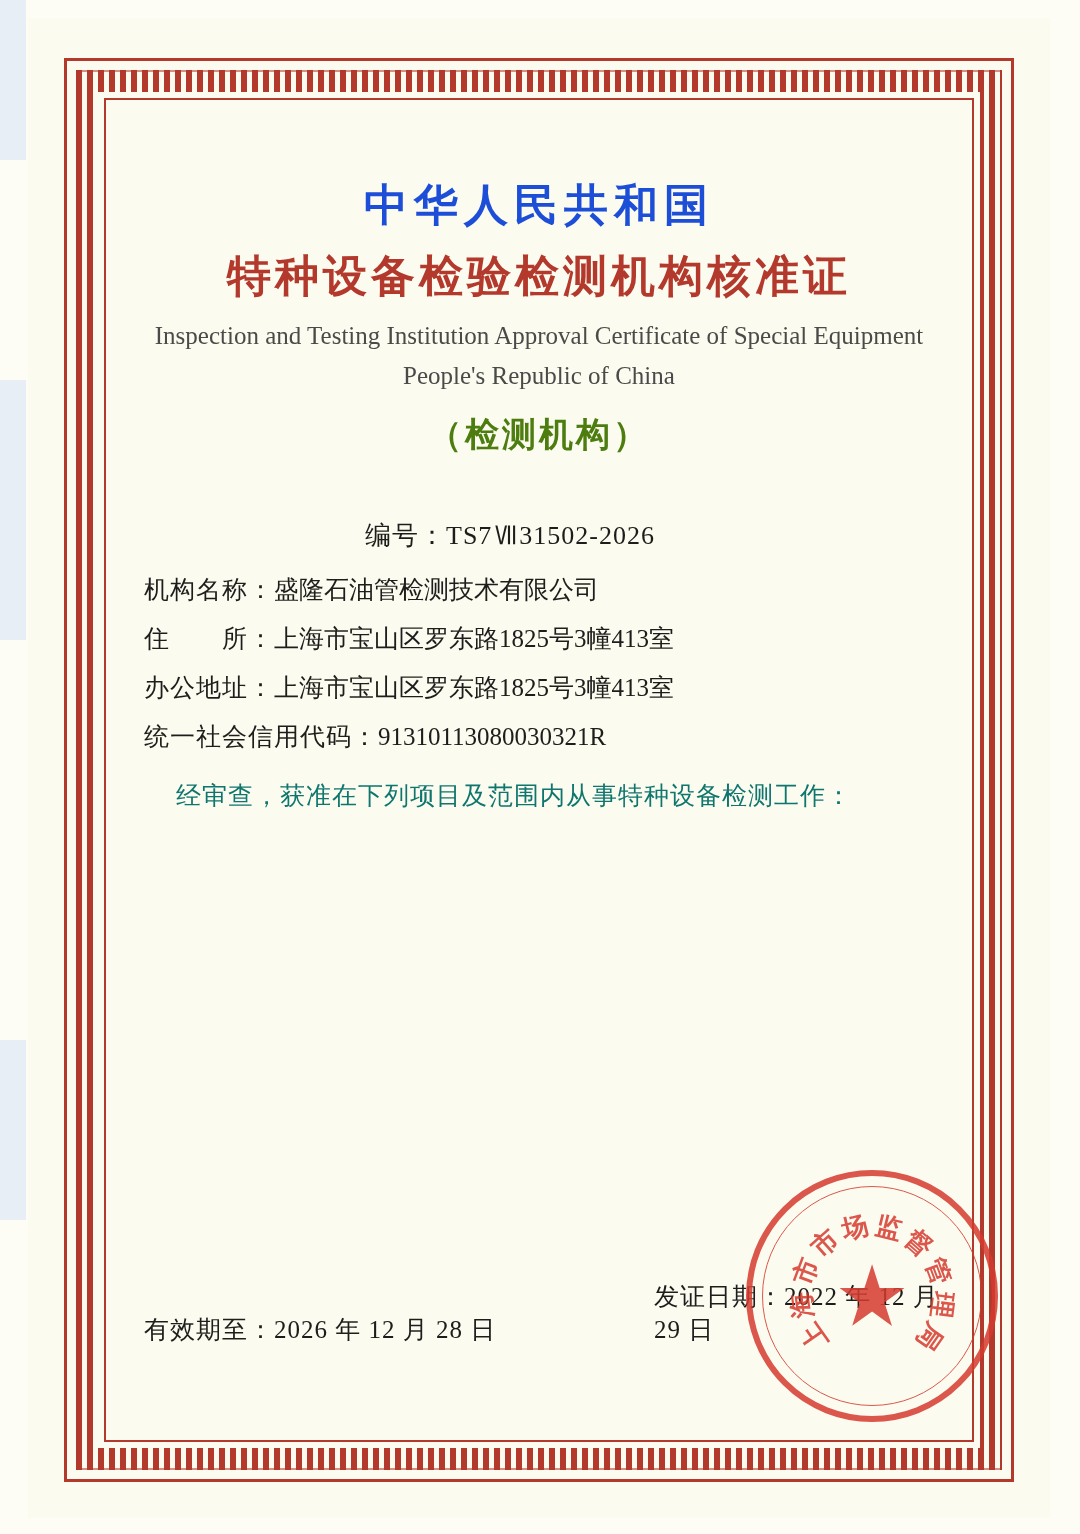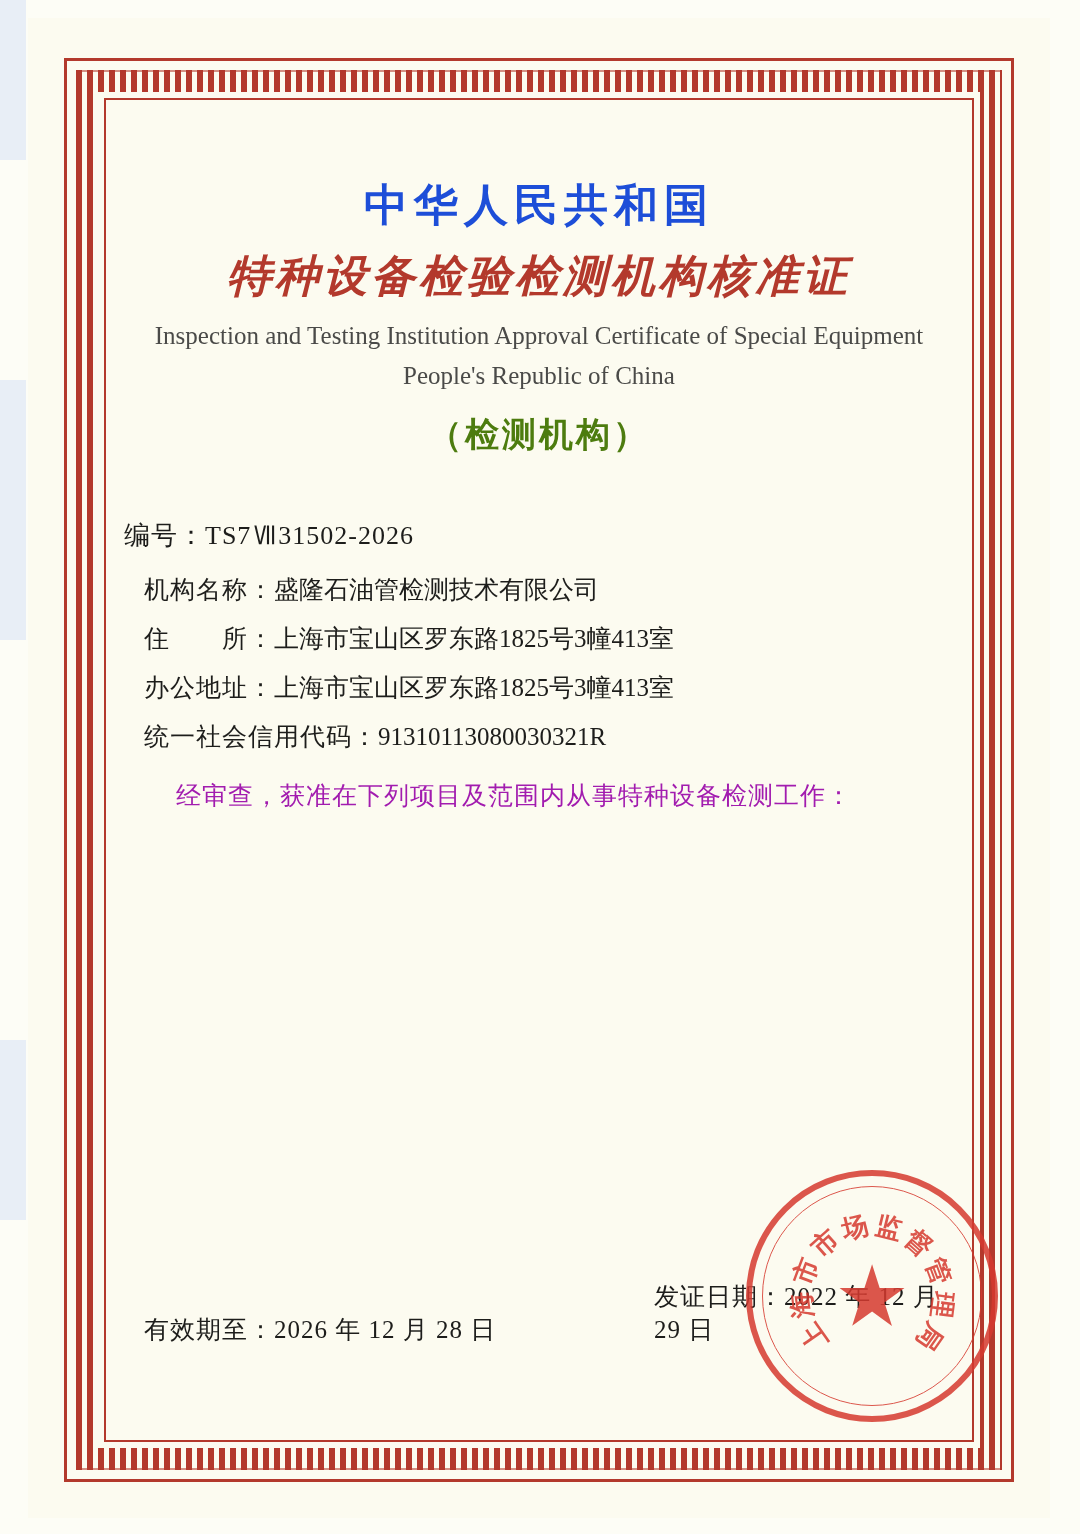--- a/index.html
+++ b/index.html
@@ -98,21 +98,20 @@
     font-family: "DejaVu Serif", "Liberation Serif", serif;
   }
   .title-cn2 {
     text-align: center;
     color: #b3392c;
     font-size: 44px;
     font-weight: bold;
     letter-spacing: 4px;
     margin-top: 12px;
     font-family: "DejaVu Serif", "Liberation Serif", serif;
-    font-style: italic;
   }
   .title-en1, .title-en2 {
     text-align: center;
     color: #4a4a48;
     font-size: 25px;
     margin-top: 16px;
     font-family: "Liberation Serif", serif;
   }
   .title-en2 { margin-top: 12px; }
 
@@ -121,21 +120,21 @@
     color: #4d7c0f;
     font-size: 34px;
     font-weight: bold;
     letter-spacing: 3px;
     margin-top: 22px;
     font-family: "DejaVu Serif", "Liberation Serif", serif;
   }
 
   .serial-row {
     margin-top: 60px;
-    text-align: left;
+    text-align: center;
     padding-right: 58px;
     font-size: 26px;
     color: #1d1d1b;
     letter-spacing: 1px;
   }
   .serial-row .serial-val { font-family: "Liberation Serif", serif; }
 
   .fields {
     margin-top: 20px;
     padding-left: 20px;
@@ -145,21 +144,21 @@
     color: #1d1d1b;
     margin-bottom: 16px;
     white-space: nowrap;
   }
   .field-label { letter-spacing: 1px; }
 
   .scope-line {
     margin-top: 26px;
     padding-left: 52px;
     font-size: 25px;
-    color: #a21caf;
+    color: #0f766e;
     letter-spacing: 1px;
   }
 
   table.approval {
     margin-top: 16px;
     margin-left: 4px;
     border-collapse: collapse;
     width: 880px;
     table-layout: fixed;
   }

